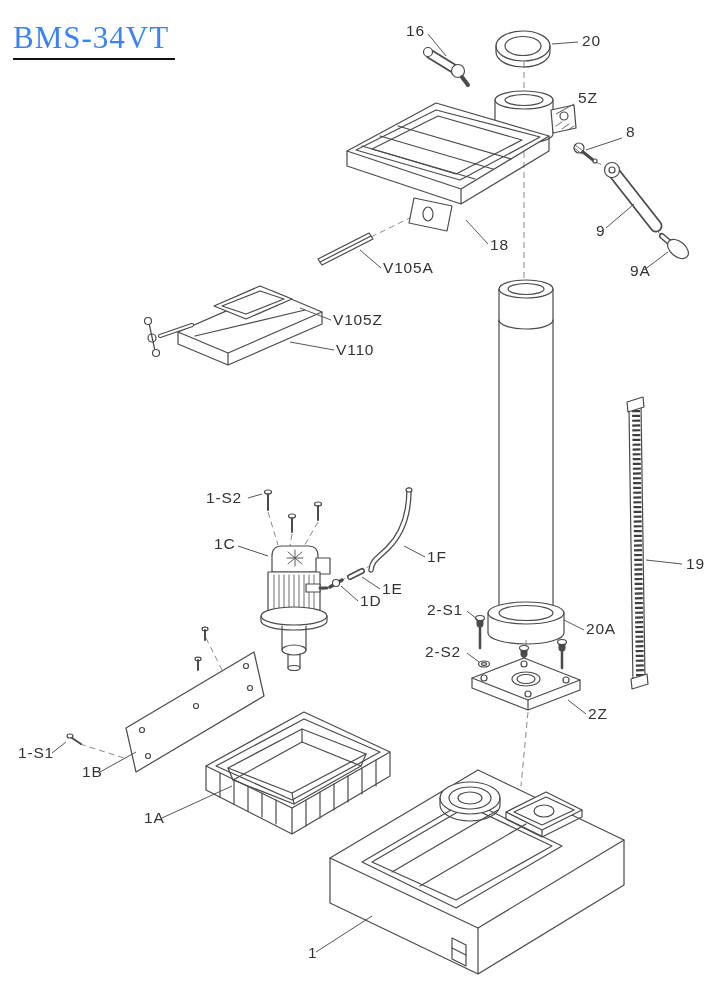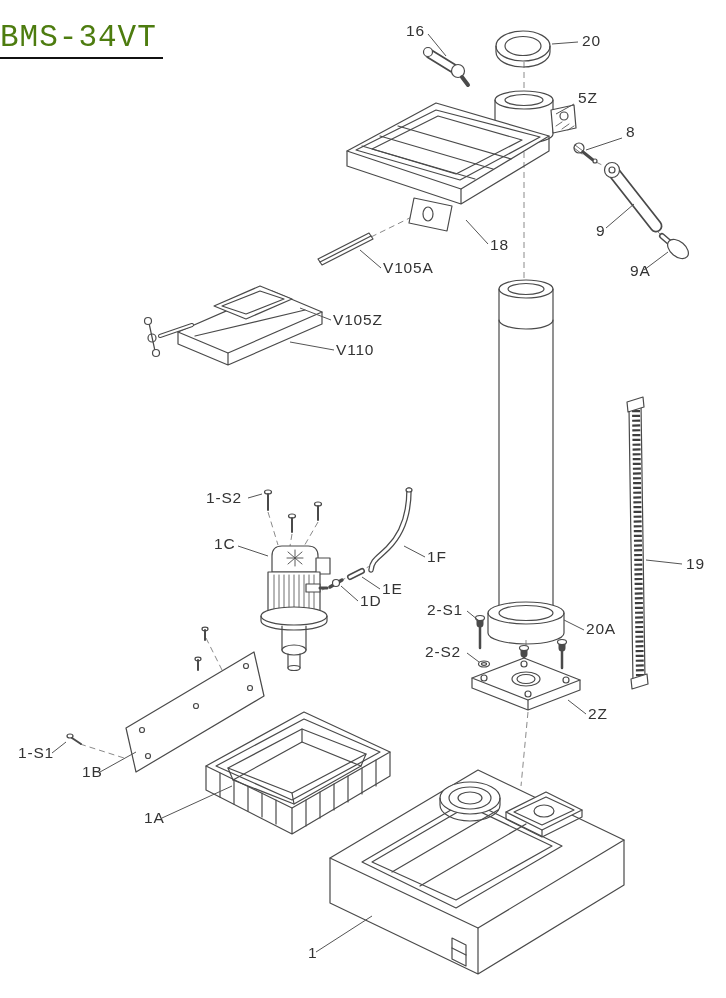--- a/index.html
+++ b/index.html
@@ -1,19 +1,19 @@
 <!DOCTYPE html>
 <html><head>
 <meta charset="utf-8">
 <style>
   html,body{margin:0;padding:0;background:#fff;}
   .canvas{position:relative;width:726px;height:998px;background:#ffffff;overflow:hidden;
           font-family:"Liberation Sans",sans-serif;}
-  .title{position:absolute;left:0;top:20px;margin:0;font-family:Liberation Mono, monospace;
-         font-weight:normal;font-size:31px;color:#4d7c0f;letter-spacing:1px;display:inline-block;
+  .title{position:absolute;left:13px;top:20px;margin:0;font-family:Liberation Serif, serif;
+         font-weight:normal;font-size:31px;color:#3b82f6;letter-spacing:1px;display:inline-block;
          border-bottom:2px solid #111;padding:0 6px 2px 0;}
   svg{position:absolute;left:0;top:0;}
   .lbl{font-family:"Liberation Sans",sans-serif;font-size:15.5px;fill:#333;letter-spacing:.8px;}
 </style>
 </head>
 <body>
 
 <div class="canvas">
   <h1 class="title">BMS-34VT</h1>
 

